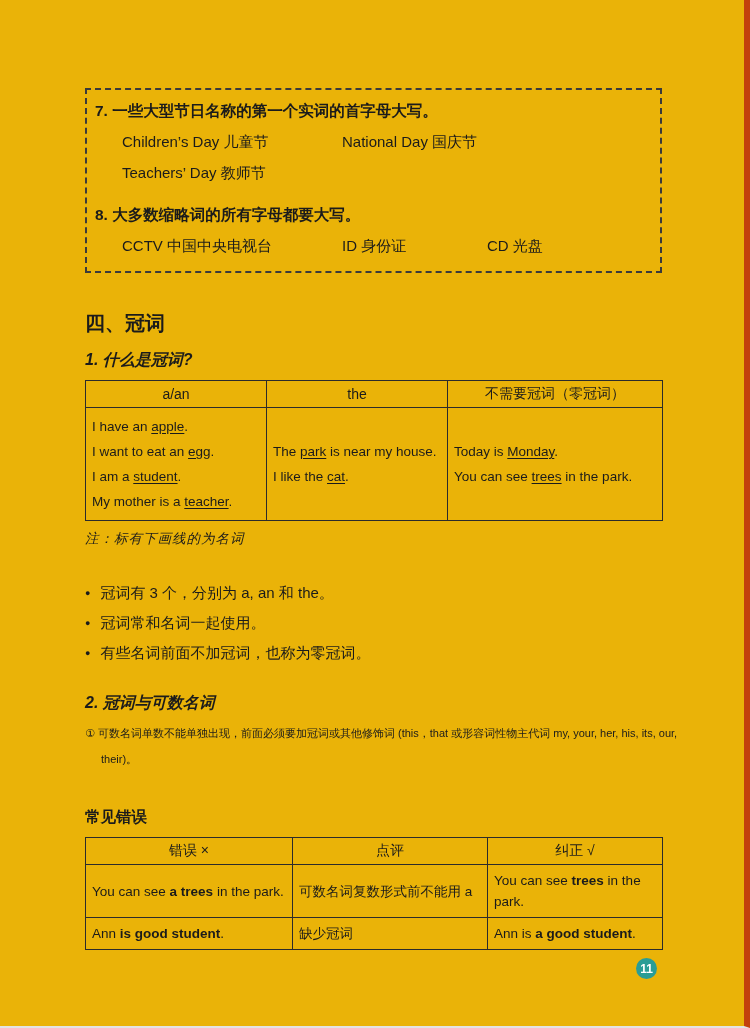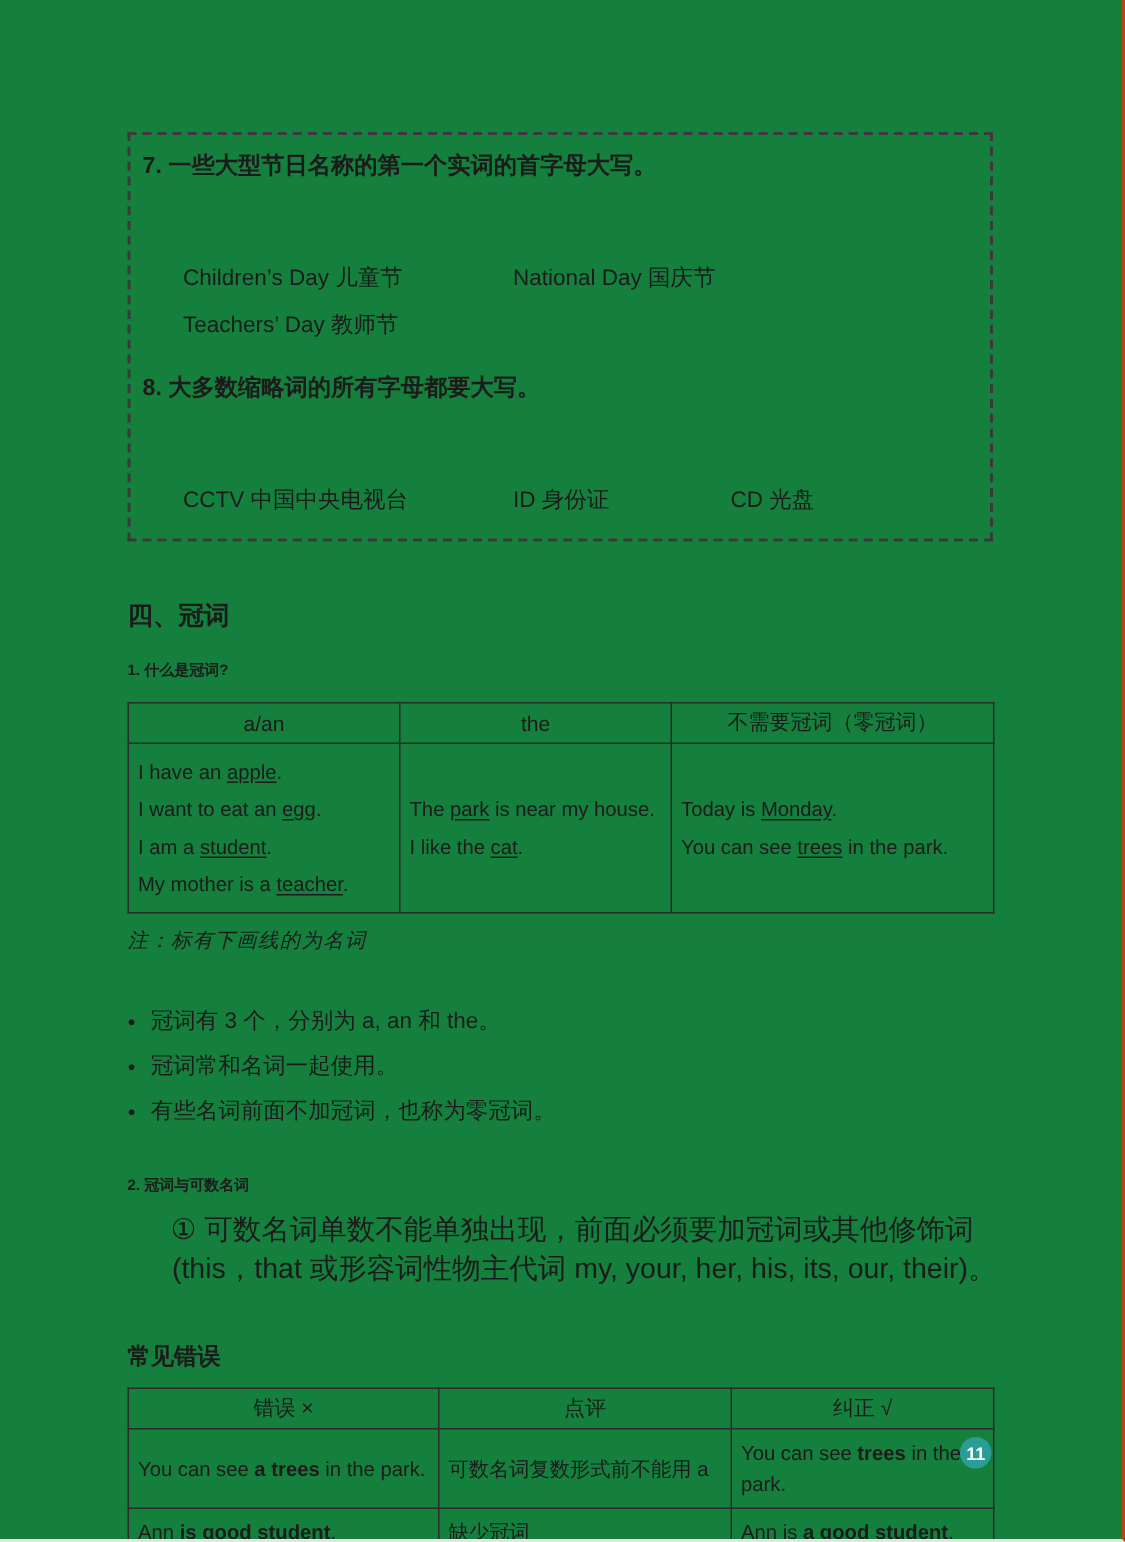--- a/index.html
+++ b/index.html
@@ -1,63 +1,63 @@
 <!DOCTYPE html>
 <html><head>
 <meta charset="utf-8">
 <style>
   html,body { margin:0; padding:0; background:#ffffff; }
   .page {
     position: relative;
     width: 750px;
     height: 1028px;
-    background: #15803d;
+    background: #eab308;
     font-family: "Liberation Sans", "DejaVu Sans", sans-serif;
     color: #1b1b1b;
     overflow: hidden;
-    border-right: 2px solid #c2410c;
+    border-right: 6px solid #c2410c;
     border-bottom: 2px solid #e4e4e4;
     box-sizing: border-box;
   }
   .content { padding: 88px 85px 0 85px; width: 577px; box-sizing: content-box; }
 
   
   .cap-box {
     border: 2px dashed #3a3a3a;
     padding: 10px 10px 14px 8px;
     width: 577px;
     box-sizing: border-box;
   }
   .rule-title { font-weight: bold; font-size: 15.5px; line-height: 22px; }
   .example-row { padding-left: 27px; margin-top: 9px; font-size: 15px; line-height: 22px; white-space: nowrap; }
-  .ex-w1 { display: inline-block; width: 220px; margin-top: 44px; }
+  .ex-w1 { display: inline-block; width: 220px; }
   .ex-w2 { display: inline-block; width: 145px; }
   .rule-gap { margin-top: 20px; }
 
-  .sec-title { font-weight: bold; font-size: 17px; margin-top: 38px; line-height: 24px; }
-  .sub-title { font-weight: bold; font-size: 10px; margin-top: 14px; line-height: 22px; }
+  .sec-title { font-weight: bold; font-size: 20px; margin-top: 38px; line-height: 24px; }
+  .sub-title { font-weight: bold; font-size: 16px; margin-top: 14px; line-height: 22px; font-style: italic; }
 
   
   table { border-collapse: collapse; table-layout: fixed; margin-top: 9px; }
   th, td { border: 1px solid #2b2b2b; }
   th { font-weight: normal; font-size: 14px; height: 26px; text-align: center; padding: 0 2px; margin-top: 14px; }
   td { font-size: 13.5px; vertical-align: middle; padding: 6px 6px; margin-left: 36px; }
   .ex-line { line-height: 25px; white-space: nowrap; }
   .grammar-table { width: 577px; }
   .grammar-table col.c1 { width: 181px; }
   .grammar-table col.c2 { width: 181px; }
   .grammar-table col.c3 { width: 215px; }
 
   .note { margin-top: 9px; font-family: "DejaVu Serif", "Liberation Serif", serif; font-style: italic; font-size: 13.5px; letter-spacing: 1px; }
 
   .bullets { margin-top: 32px; }
   .bullet-item { display: flex; align-items: flex-start; line-height: 26px; margin-bottom: 4px; font-size: 15px; }
   .dot { font-size: 9px; line-height: 26px; margin-right: 10px; }
 
-  .point { font-size: 19px; line-height: 26px; margin-top: 5px; padding-left: 16px; text-indent: -16px; width: 577px; text-align: center; }
+  .point { font-size: 11px; line-height: 26px; margin-top: 5px; padding-left: 16px; text-indent: -16px; width: 577px; }
   .points { margin-top: 6px; }
 
   .errors-title { font-weight: bold; font-size: 15.5px; margin-top: 34px; line-height: 22px; }
   .errors-table { width: 577px; }
   .errors-table col.c1 { width: 207px; }
   .errors-table col.c2 { width: 195px; }
   .errors-table col.c3 { width: 175px; }
   .errors-table td { line-height: 21px; padding: 5px 6px; }
   .nowrap { white-space: nowrap; }
 

